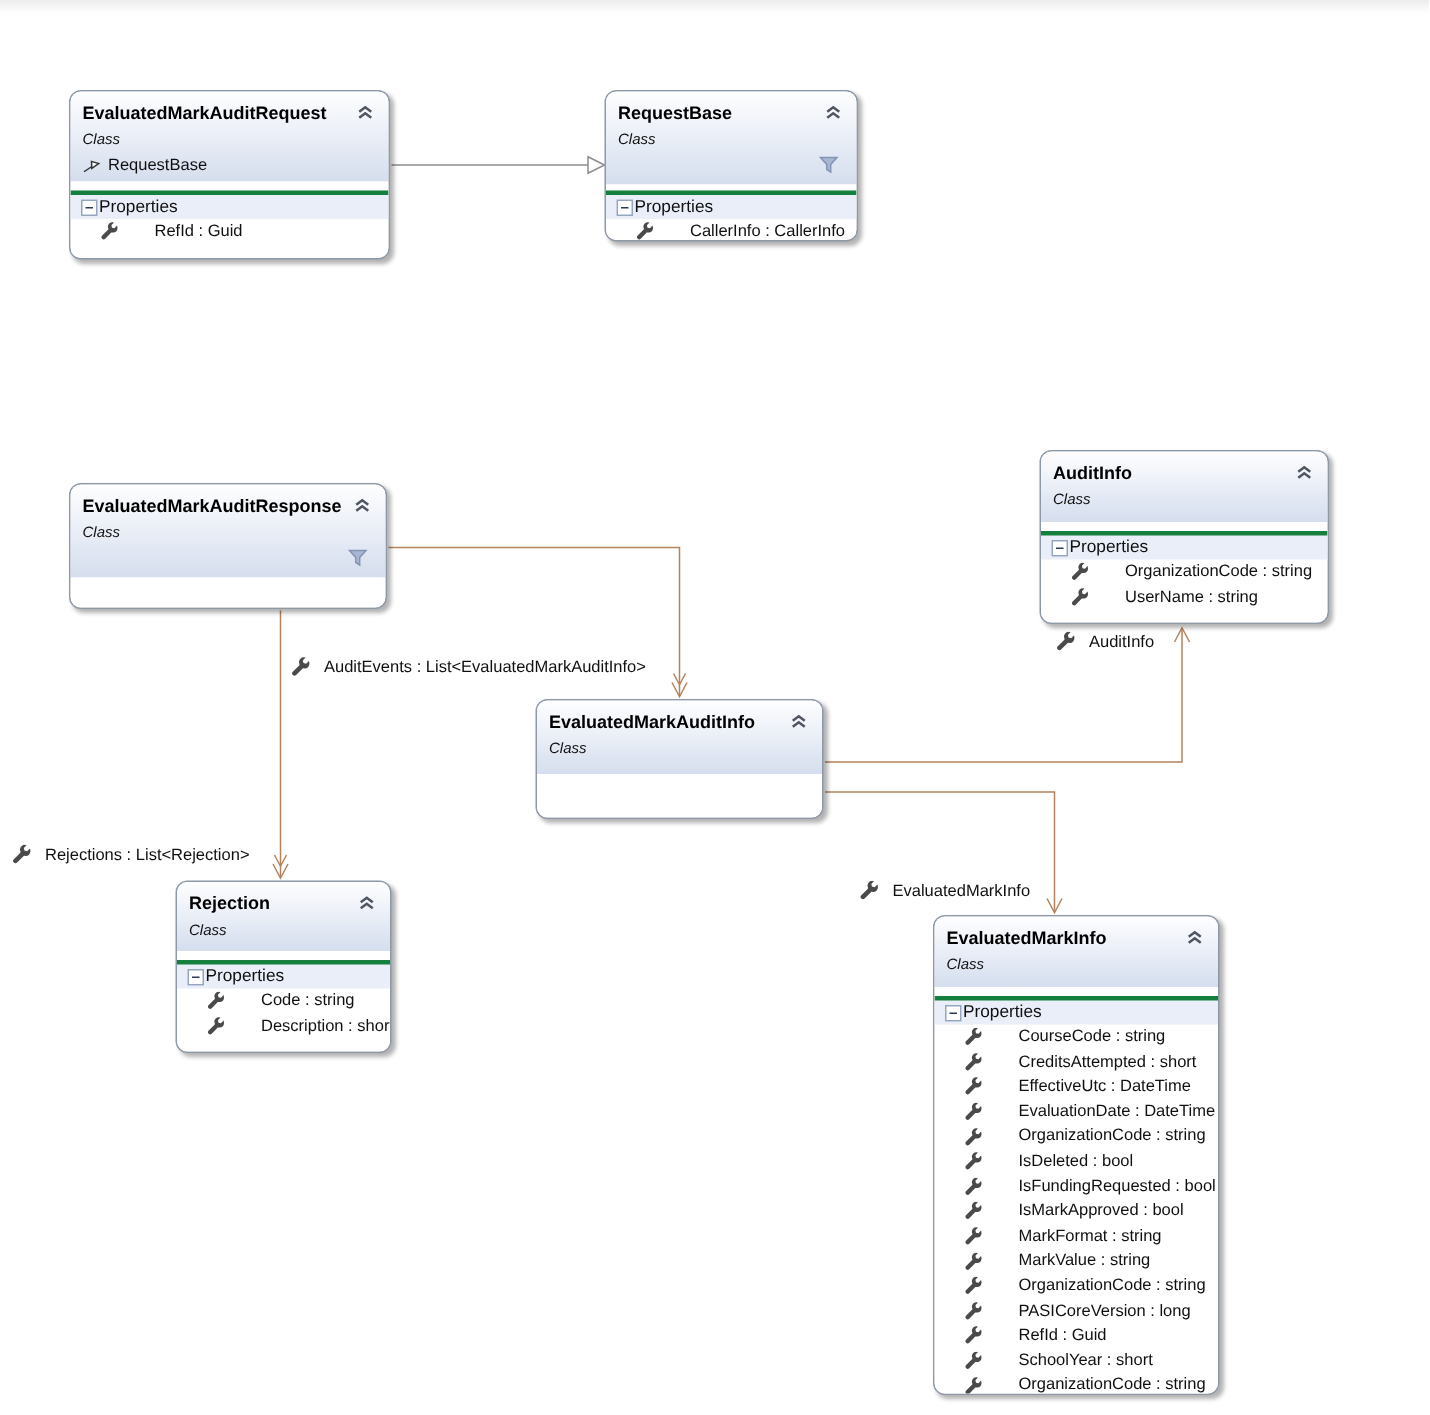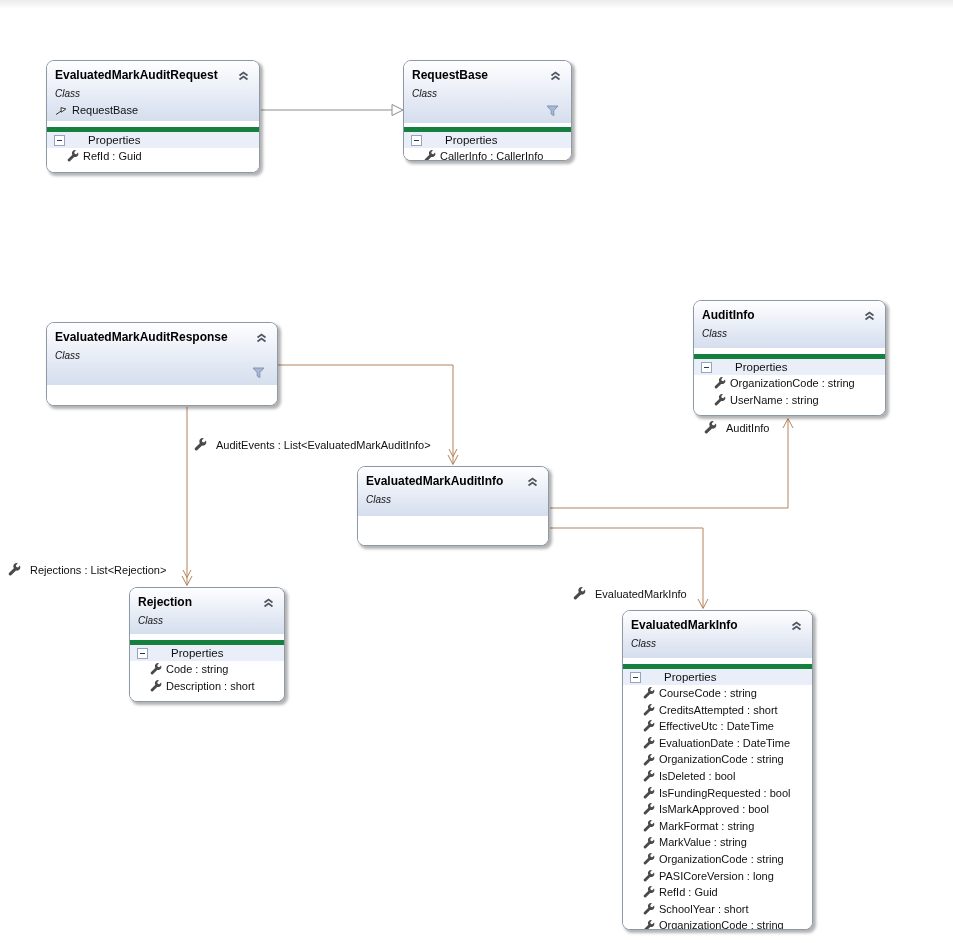--- a/index.html
+++ b/index.html
@@ -14,26 +14,26 @@
   .class-box{position:absolute;box-sizing:border-box;border:1px solid #8e99a8;border-radius:8px;background:#ffffff;
              box-shadow:2.5px 2.5px 3px rgba(0,0,0,.30);display:flex;flex-direction:column;overflow:hidden;z-index:2;}
   .box-header{background:linear-gradient(#fefeff,#d5deee);padding:5px 6px 4px 8px;flex:0 0 auto;}
   .header-top{display:flex;justify-content:space-between;align-items:center;}
   .class-title{font-weight:bold;font-size:12px;color:#000;line-height:15px;white-space:nowrap;}
   .collapse-icon{margin:1px 4px 0 6px;flex:0 0 auto;}
   .class-stereotype{font-size:10px;color:#101010;margin-top:2px;line-height:13px;font-style:italic;}
   .base-row{font-size:11px;color:#101010;margin-top:4px;display:flex;align-items:center;gap:5px;line-height:13px;}
   .filter-row{display:flex;justify-content:flex-end;padding:3px 6px 0 0;}
   .box-body{background:#ffffff;flex:1 1 auto;padding-top:6px;}
-  .compartment-header{background:#e9eef8;border-top:5px solid #15803d;display:flex;align-items:center;gap:23px;
+  .compartment-header{background:#e9eef8;border-top:3px solid #15803d;display:flex;align-items:center;gap:1px;
                       padding:2px 6px 2px 7px;font-size:11.5px;color:#101010;}
   .minus-box{width:9px;height:9px;border:1px solid #94a6bf;background:#fff;display:inline-flex;align-items:center;
              justify-content:center;flex:0 0 auto;}
   .minus-line{width:5px;height:1px;background:#2a3a55;}
-  .member-row{display:flex;align-items:center;gap:4px;padding:1px 4px 1px 20px;font-size:11px;color:#101010;
+  .member-row{display:flex;align-items:center;gap:24px;padding:1px 4px 1px 20px;font-size:11px;color:#101010;
               line-height:14.6px;white-space:nowrap;}
   .wrench{flex:0 0 auto;display:inline-flex;}
 
   
   .float-label{position:absolute;display:flex;align-items:center;gap:9px;font-size:11px;color:#101010;z-index:3;white-space:nowrap;}
 
   
   .connector-layer{position:absolute;left:0;top:0;z-index:1;}
 </style>
 </head>
@@ -139,21 +139,21 @@
         <span class="wrench">
           <svg width="12" height="12" viewBox="0 0 16 16">
               <path fill="#4a4a4a" d="M15 4.6c0-.5-.1-1-.3-1.4l-2.3 2.3-2.2-.5-.5-2.2L12 .5A3.9 3.9 0 0 0 6.9 5.6c.1.4.1.8 0 1.1l-5.4 5.4a1.9 1.9 0 0 0 2.7 2.7l5.4-5.4c.3-.1.7-.1 1.1 0A3.9 3.9 0 0 0 15 4.6z"></path>
             </svg>
         </span>
         <span>CallerInfo : CallerInfo</span>
       </div>
     </div>
   </div>
 
-  <div class="class-box" style="left:46px;top:322px;width:232px;height:84px">
+  <div class="class-box" style="left:46px;top:322px;width:212px;height:84px">
     <div class="box-header" style="padding-bottom:2px">
       <div class="header-top">
         <span class="class-title">EvaluatedMarkAuditResponse</span>
         <span class="collapse-icon">
           <svg width="11" height="10" viewBox="0 0 11 10">
               <polyline points="1.5,4.5 5.5,1.5 9.5,4.5" fill="none" stroke="#4f5561" stroke-width="1.7"></polyline>
               <polyline points="1.5,8.5 5.5,5.5 9.5,8.5" fill="none" stroke="#4f5561" stroke-width="1.7"></polyline>
             </svg>
         </span>
       </div>
@@ -217,21 +217,21 @@
               <polyline points="1.5,4.5 5.5,1.5 9.5,4.5" fill="none" stroke="#4f5561" stroke-width="1.7"></polyline>
               <polyline points="1.5,8.5 5.5,5.5 9.5,8.5" fill="none" stroke="#4f5561" stroke-width="1.7"></polyline>
             </svg>
         </span>
       </div>
       <div class="class-stereotype">Class</div>
     </div>
     <div class="box-body"></div>
   </div>
 
-  <div class="class-box" style="left:129px;top:587px;width:156px;height:115px">
+  <div class="class-box" style="left:117px;top:587px;width:144px;height:115px">
     <div class="box-header" style="padding-bottom:7px">
       <div class="header-top">
         <span class="class-title">Rejection</span>
         <span class="collapse-icon">
           <svg width="11" height="10" viewBox="0 0 11 10">
               <polyline points="1.5,4.5 5.5,1.5 9.5,4.5" fill="none" stroke="#4f5561" stroke-width="1.7"></polyline>
               <polyline points="1.5,8.5 5.5,5.5 9.5,8.5" fill="none" stroke="#4f5561" stroke-width="1.7"></polyline>
             </svg>
         </span>
       </div>

